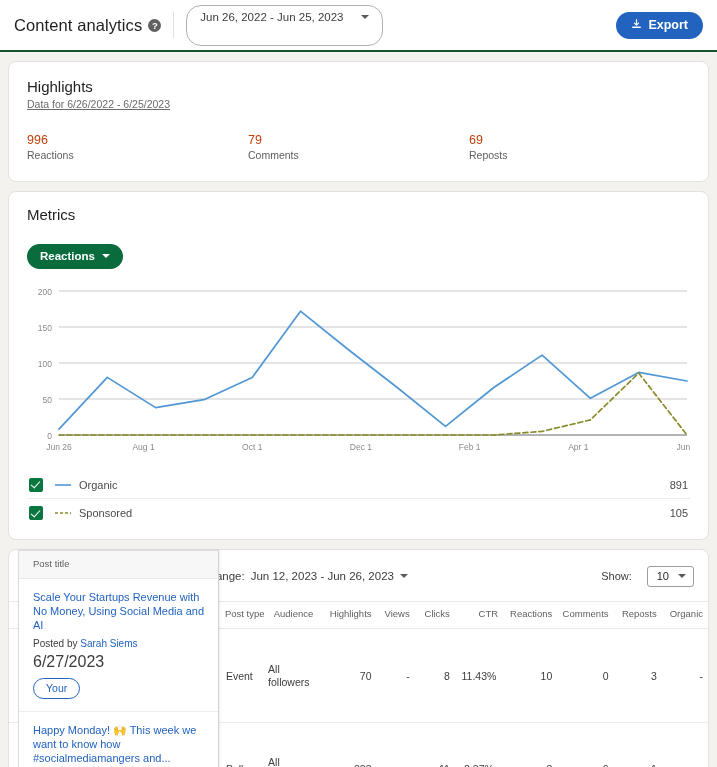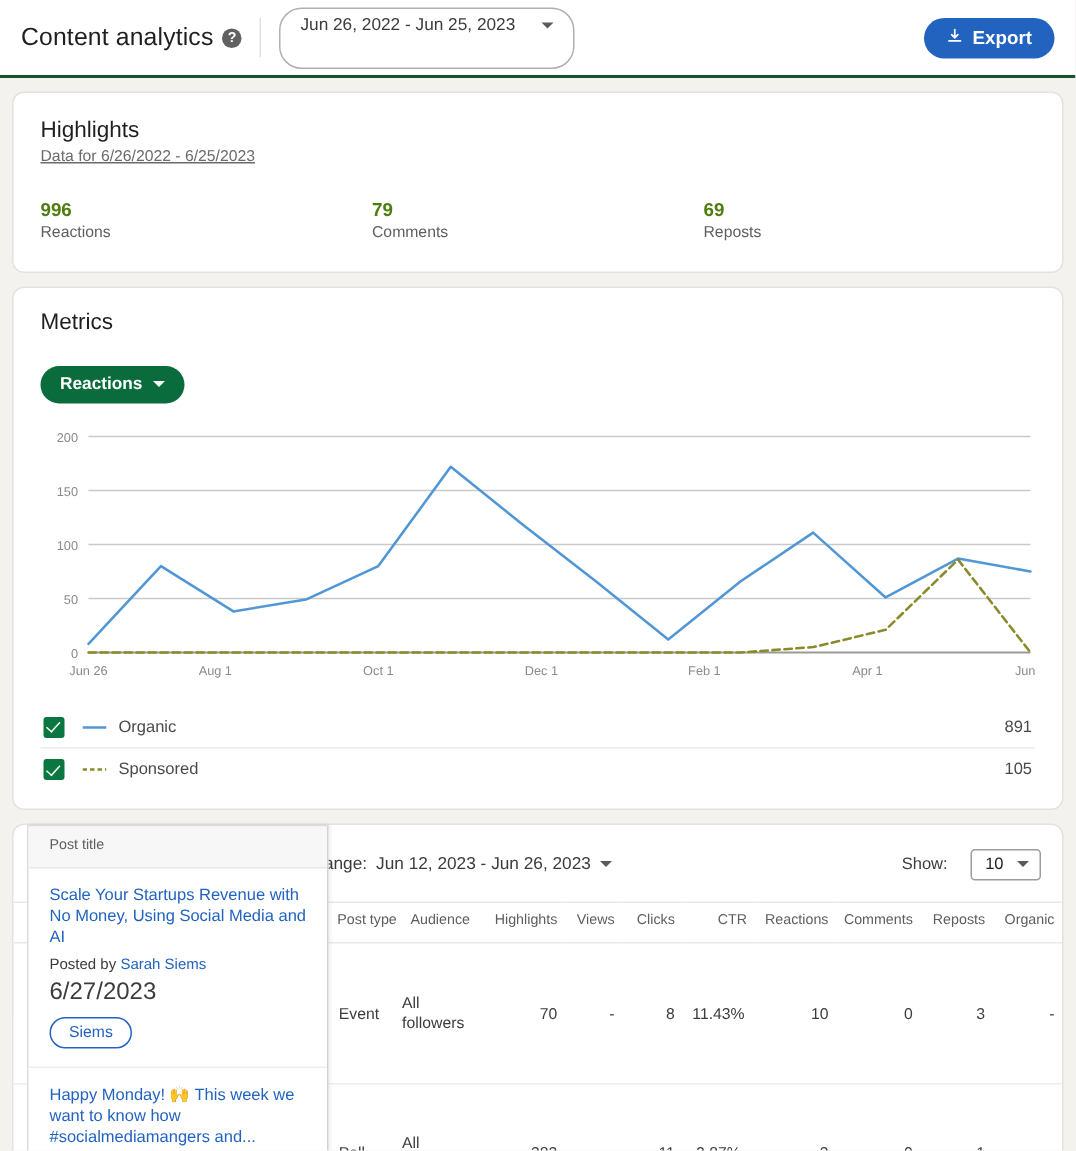--- a/index.html
+++ b/index.html
@@ -95,22 +95,22 @@
   .card-sub {
     font-size: 10.5px;
     color: #6b6b6b;
     margin-top: 3px;
     text-decoration: underline;
   }
   .stat-row { display: flex; margin-top: 23px; }
   .stat { width: 226px; }
   .stat-num {
     font-size: 12.5px;
-    color: #4d7c0f;
-    font-weight: 700;
+    color: #c2410c;
+    font-weight: 400;
   }
   .stat-lbl {
     font-size: 10.5px;
     color: #5e5e5e;
     margin-top: 2px;
   }
 
   
   .mt-pad { padding: 14px 18px 12px; }
   .metric-pill {
@@ -474,21 +474,21 @@
 
   <div class="title-panel" id="titlePanel">
     <div class="tp-head">Post title</div>
     <div class="tp-item">
       <span class="post-link">Scale Your Startups Revenue with No Money, Using Social Media and AI</span>
       <div class="post-meta">
         <span>Posted by</span>
         <a>Sarah Siems</a>
       </div>
       <div class="post-date">6/27/2023</div>
-      <span class="boost">Siems</span>
+      <span class="boost">Your</span>
     </div>
     <div class="tp-item">
       <span class="post-link">Happy Monday! 🙌 This week we want to know how #socialmediamangers and...</span>
       <div class="post-meta">
         <span>Posted by</span>
         <a>Tricia Osazuwa</a>
       </div>
 
     </div>
   </div>

